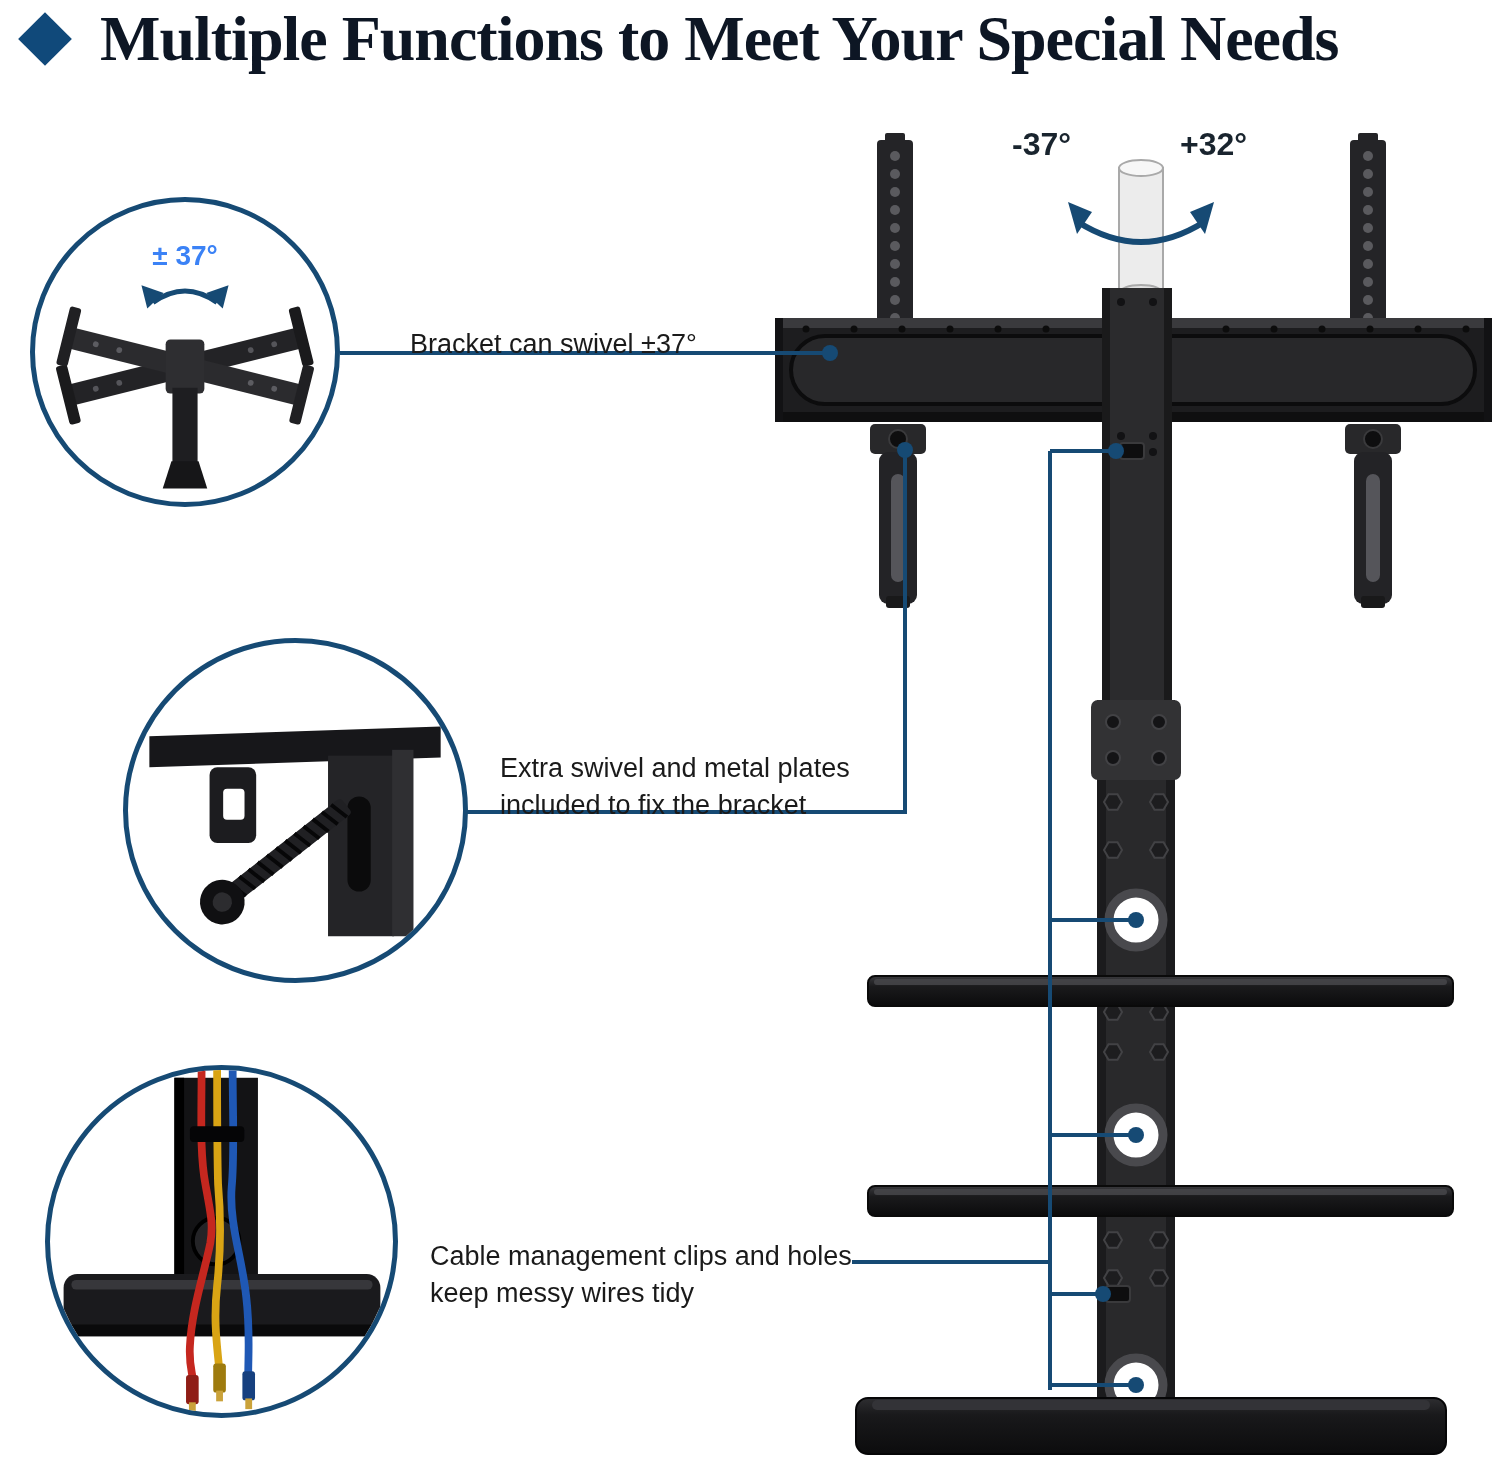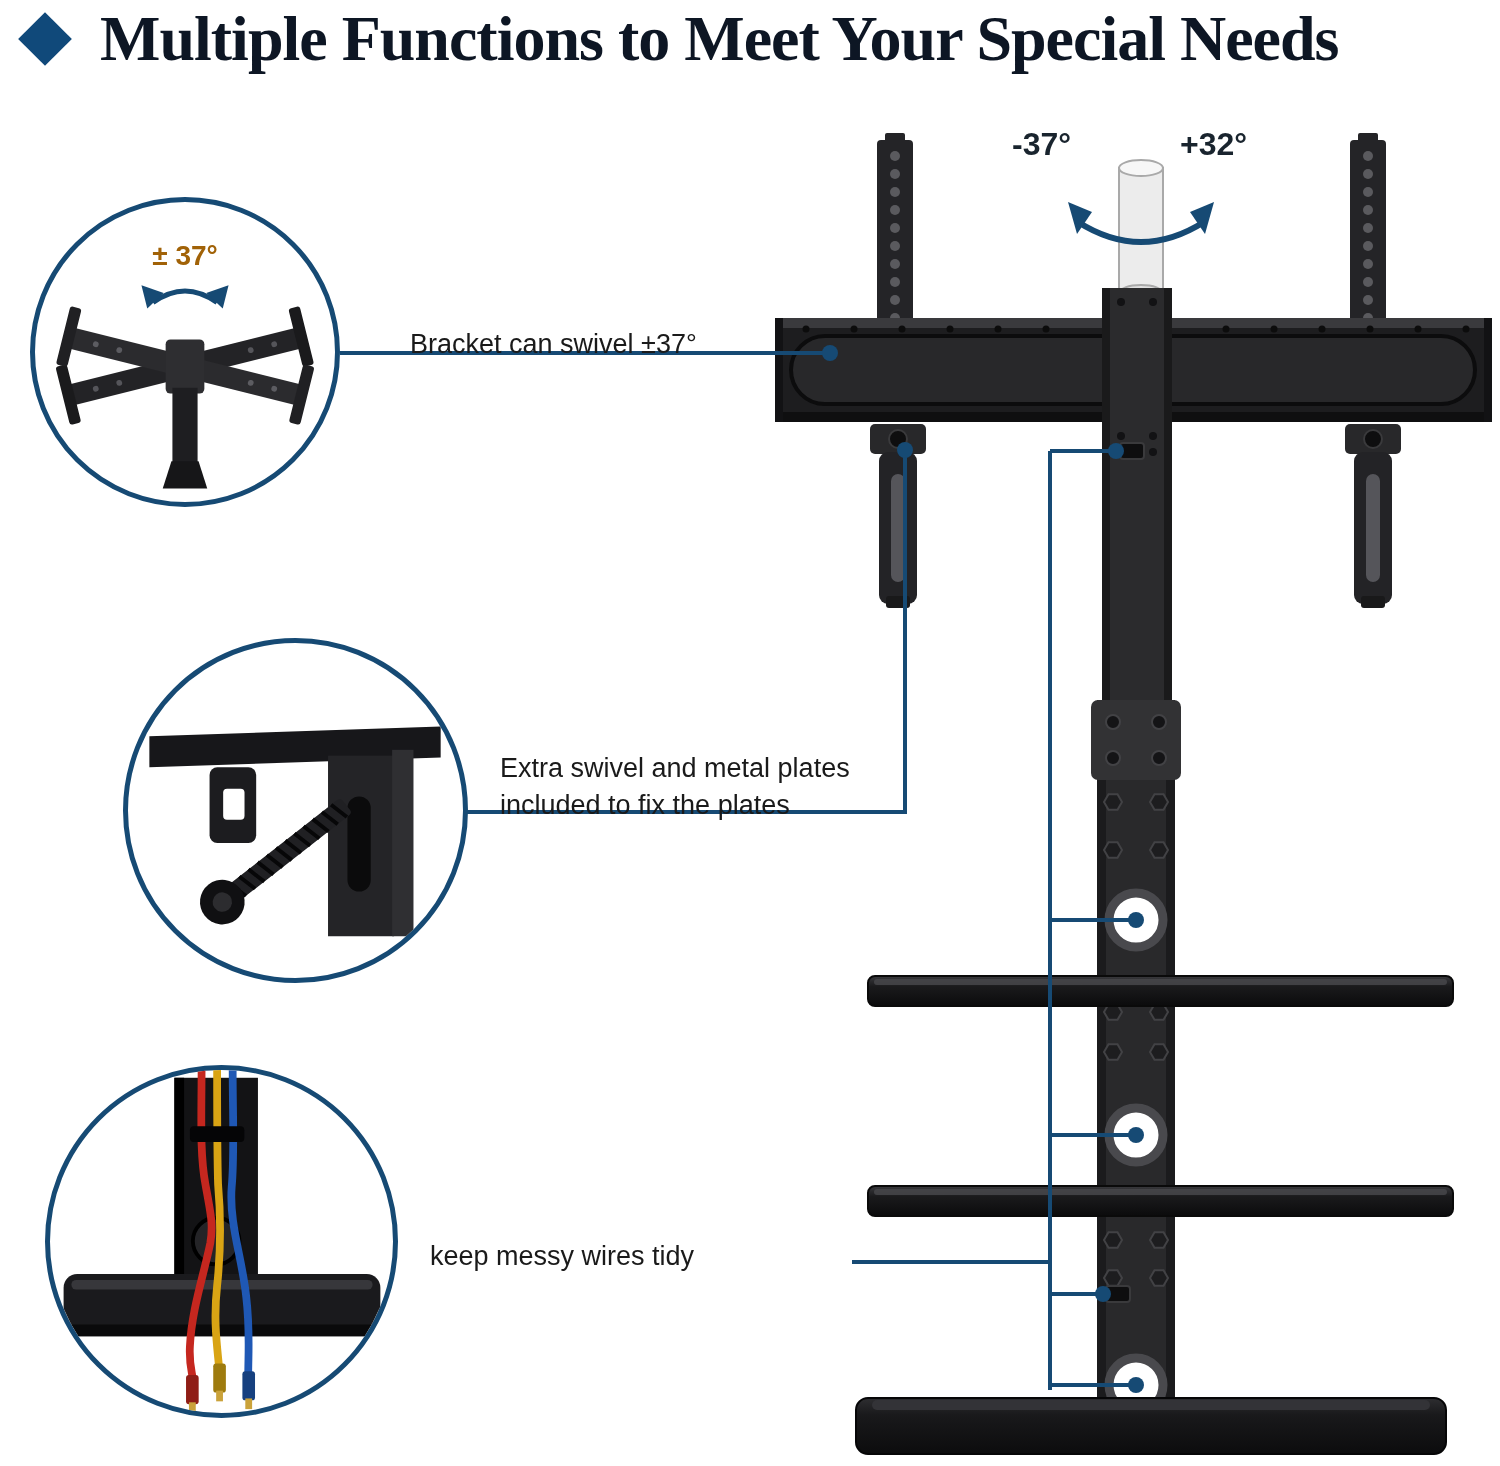--- a/index.html
+++ b/index.html
@@ -27,21 +27,21 @@
   .c2 { left:500px; top:742px; }
   .c3 { left:430px; top:1230px; }
 
   
   .inset { position:absolute; border:5px solid #164a74; border-radius:50%; overflow:hidden; background:#ffffff; }
   .inset svg { position:absolute; left:0; top:0; width:100%; height:100%; }
   .inset1 { left:30px;  top:197px;  width:310px; height:310px; }
   .inset2 { left:123px; top:638px;  width:345px; height:345px; }
   .inset3 { left:45px;  top:1065px; width:353px; height:353px; }
   .inset-label { position:absolute; top:38px; left:0; right:0; text-align:center;
-                 font-size:28px; font-weight:700; color:#a16207; z-index:2; }
+                 font-size:28px; font-weight:700; color:#3b82f6; z-index:2; }
 </style>
 </head>
 <body>
 
 <div class="page">
 
   <svg class="stand-layer" viewBox="0 0 1500 1466">
     <defs>
       <linearGradient id="shelfG" x1="0" y1="0" x2="0" y2="1">
         <stop offset="0" stop-color="#3a3a3e"></stop>
@@ -213,23 +213,24 @@
     <span class="diamond"></span>
     <h1 class="title">Multiple Functions to Meet Your Special Needs</h1>
   </header>
 
   <div class="angle-label angle-minus">-37°</div>
   <div class="angle-label angle-plus">+32°</div>
 
   <div class="callout-text c1">Bracket can swivel ±37°</div>
   <div class="callout-text c2">
     <div>Extra swivel and metal plates</div>
-    <div>included to fix the plates</div>
+    <div>included to fix the bracket</div>
   </div>
   <div class="callout-text c3">
+    <div>Cable management clips and holes</div>
     <div>keep messy wires tidy</div>
   </div>
 
   <div class="inset inset1">
     <div class="inset-label">± 37°</div>
     <svg viewBox="0 0 310 310">
       <g>
         <path d="M122 104 Q155 80 188 104" stroke="#164a74" stroke-width="5" fill="none"></path>
         <polygon points="116,110 110,86 133,94" fill="#164a74"></polygon>
         <polygon points="194,110 200,86 177,94" fill="#164a74"></polygon>

